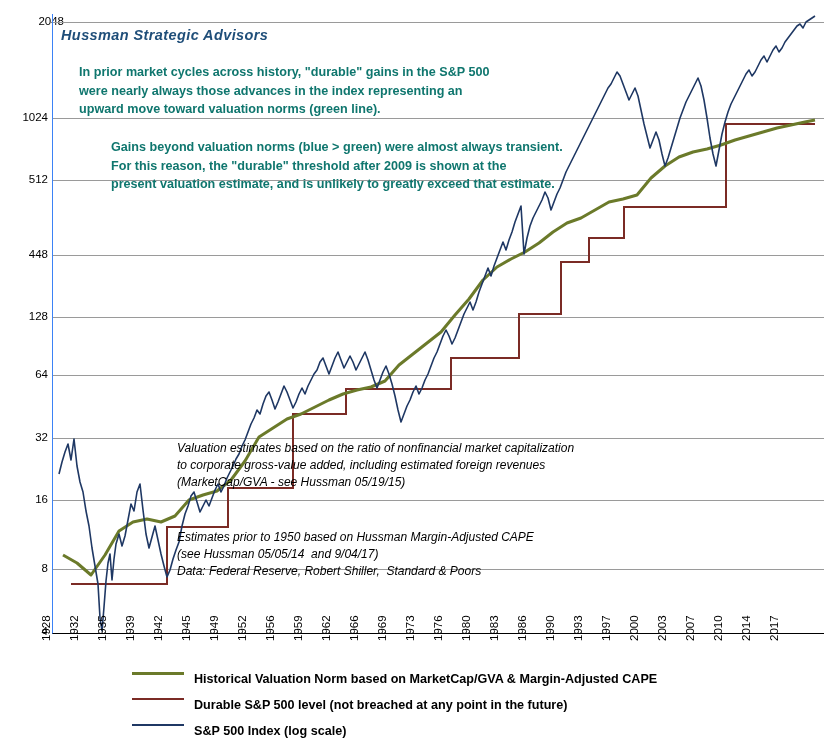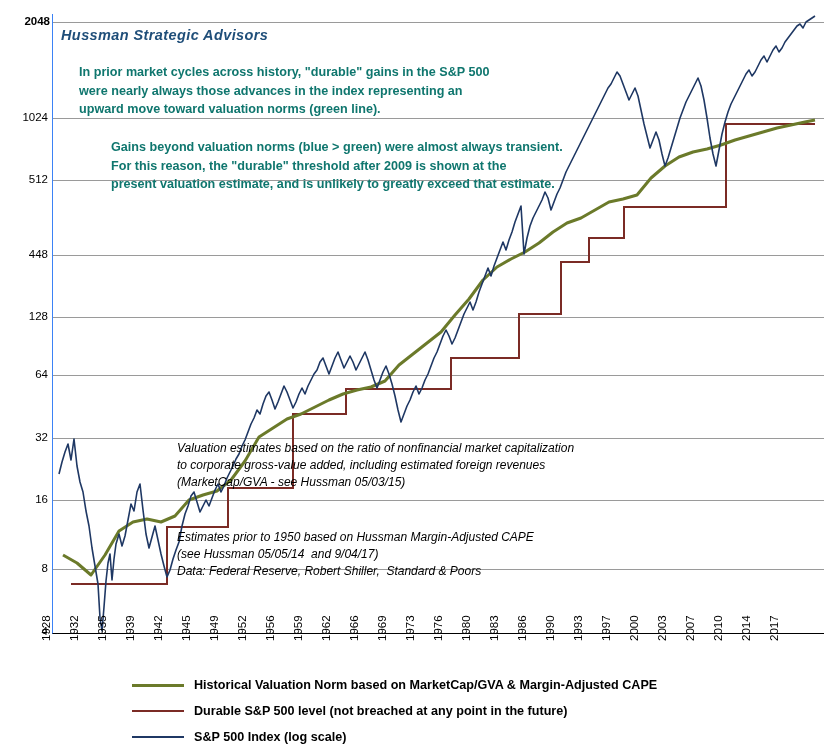--- a/index.html
+++ b/index.html
@@ -58,39 +58,39 @@
     line-height:17px;color:#000;
     white-space:pre;
   }
 
   
   #legend{
     position:absolute;left:132px;top:672px;
     font-size:12.6px;font-weight:bold;
   }
   .legrow{
-    display:flex;align-items:center;
+    display:flex;align-items:flex-start;
     height:26px;
   }
   .legline{
     width:52px;height:0;
     margin-right:10px;
     flex:0 0 52px;
   }
   .lg-green{border-top:3px solid #6b7a2a;}
   .lg-red{border-top:2px solid #7b2b25;}
   .lg-blue{border-top:2px solid #1f3864;}
   svg{display:block;}
 </style>
 </head>
 <body>
 
 <div id="wrap">
 
-  <div class="ylab" style="left:6px;  top:16px;font-weight:bold;">2048</div>
+  <div class="ylab" style="left:20px;  top:16px;">2048</div>
   <div class="ylab" style="left:4px;  top:112px;">1024</div>
   <div class="ylab" style="left:4px;  top:174px;">512</div>
   <div class="ylab" style="left:4px;  top:249px;">448</div>
   <div class="ylab" style="left:4px;  top:311px;">128</div>
   <div class="ylab" style="left:4px;  top:369px;">64</div>
   <div class="ylab" style="left:4px;  top:432px;">32</div>
   <div class="ylab" style="left:4px;  top:494px;">16</div>
   <div class="ylab" style="left:4px;  top:563px;">8</div>
   <div class="ylab" style="left:4px;  top:626px;">4</div>
 
@@ -124,21 +124,21 @@
     <div id="brand" style="left:8px;top:13px;">Hussman Strategic Advisors</div>
 
     <div class="note" style="left:26px;top:49px;">In prior market cycles across history, "durable" gains in the S&amp;P 500
 were nearly always those advances in the index representing an
 upward move toward valuation norms (green line).</div>
     <div class="note" style="left:34px;top:124px;margin-left:24px;">Gains beyond valuation norms (blue &gt; green) were almost always transient.
 For this reason, the "durable" threshold after 2009 is shown at the
 present valuation estimate, and is unlikely to greatly exceed that estimate.</div>
     <div class="italicnote" style="left:124px;top:426px;">Valuation estimates based on the ratio of nonfinancial market capitalization
 to corporate gross-value added, including estimated foreign revenues
-(MarketCap/GVA - see Hussman 05/03/15)</div>
+(MarketCap/GVA - see Hussman 05/19/15)</div>
     <div class="italicnote" style="left:124px;top:515px;">Estimates prior to 1950 based on Hussman Margin-Adjusted CAPE
 (see Hussman 05/05/14  and 9/04/17)
 Data: Federal Reserve, Robert Shiller,  Standard &amp; Poors</div>
   </div>
 
   <div class="xlab" style="left:40px;top:641px;">1928</div>
   <div class="xlab" style="left:68px;top:641px;">1932</div>
   <div class="xlab" style="left:96px;top:641px;">1935</div>
   <div class="xlab" style="left:124px;top:641px;">1939</div>
   <div class="xlab" style="left:152px;top:641px;">1942</div>

